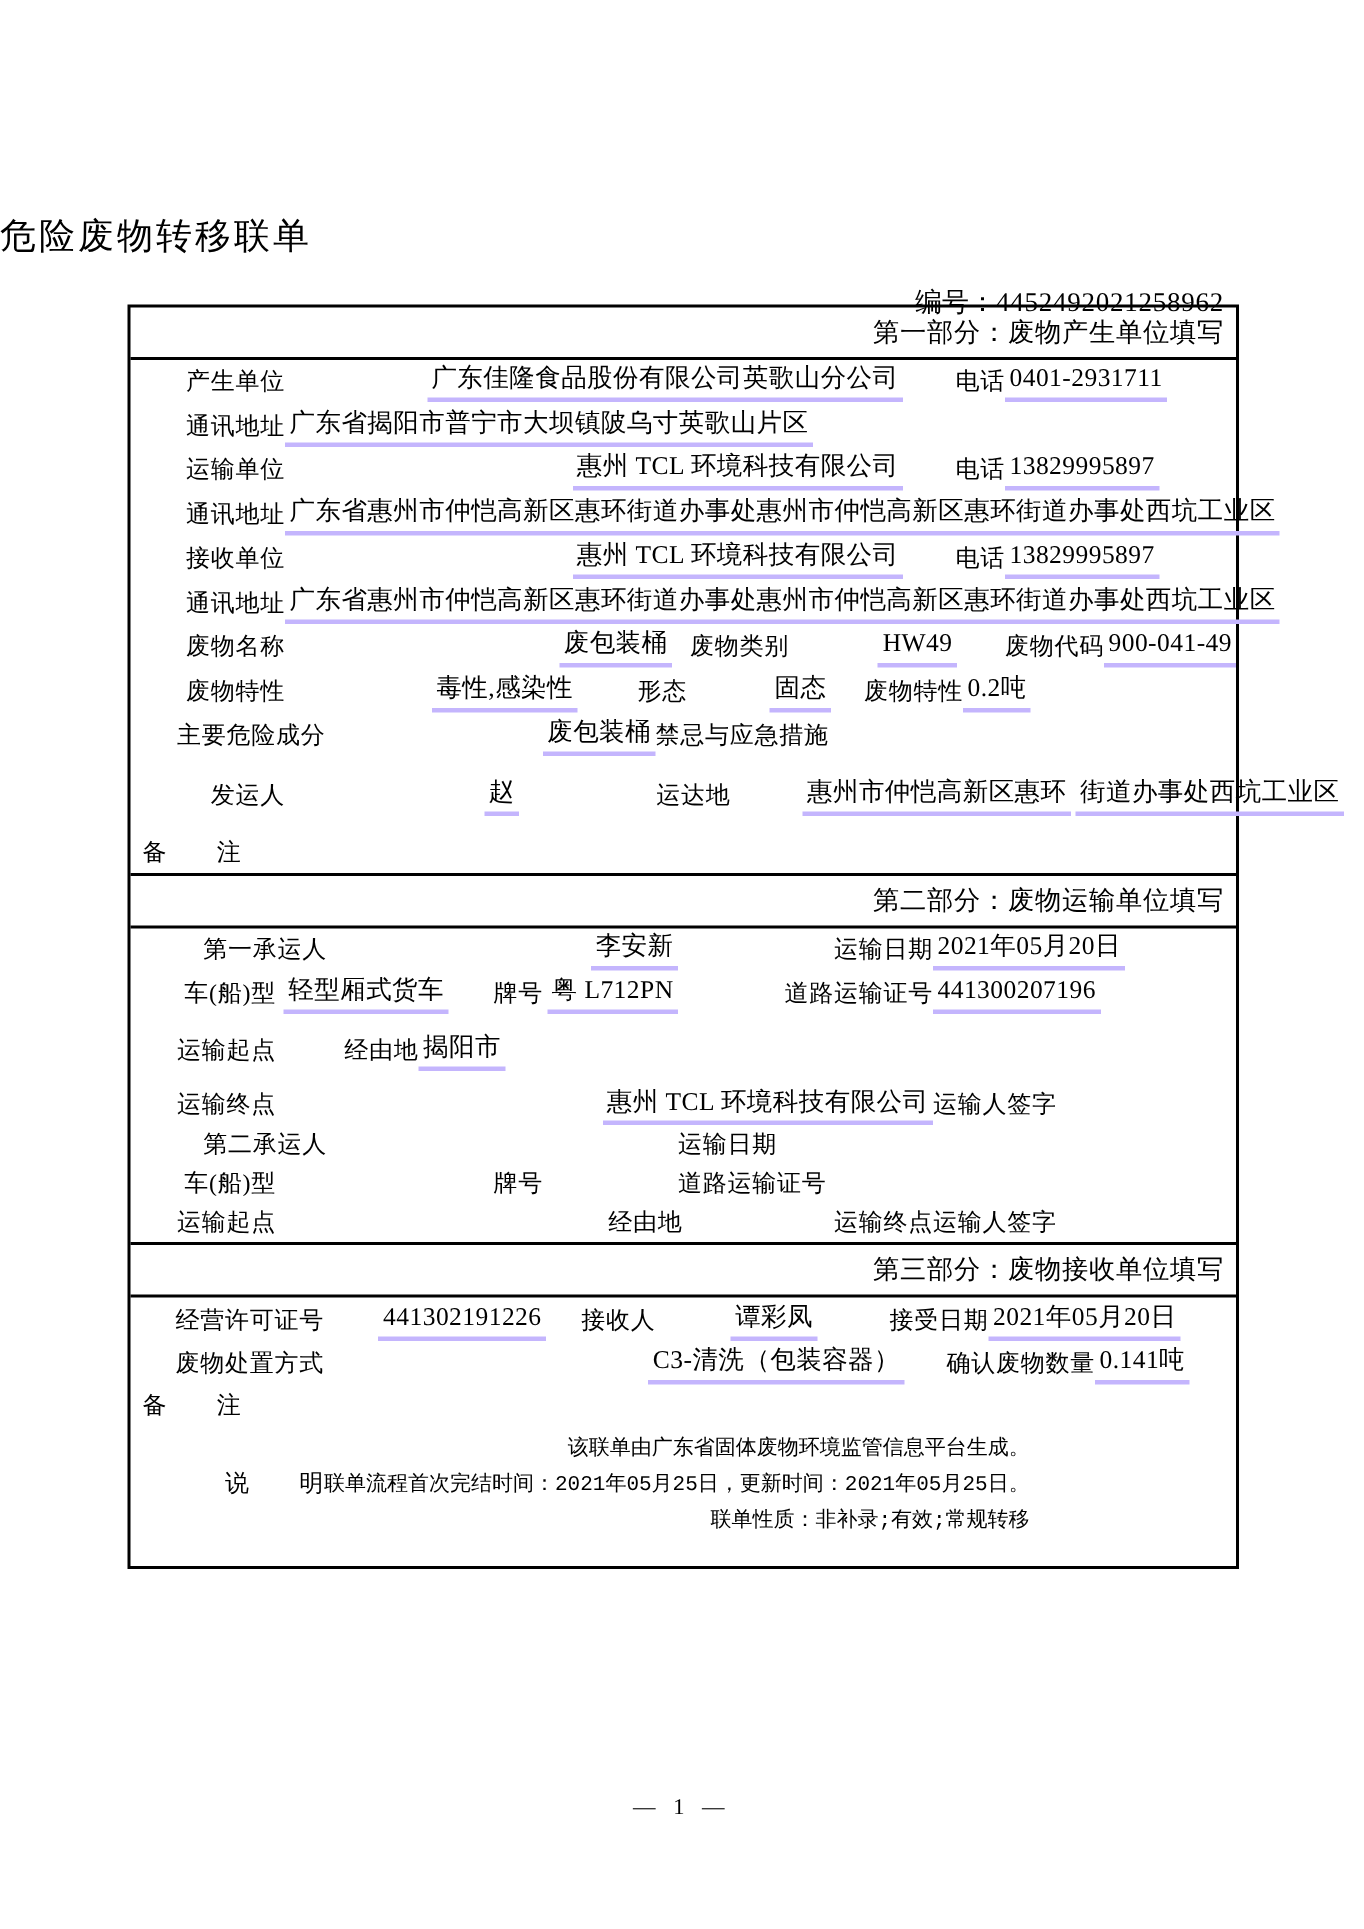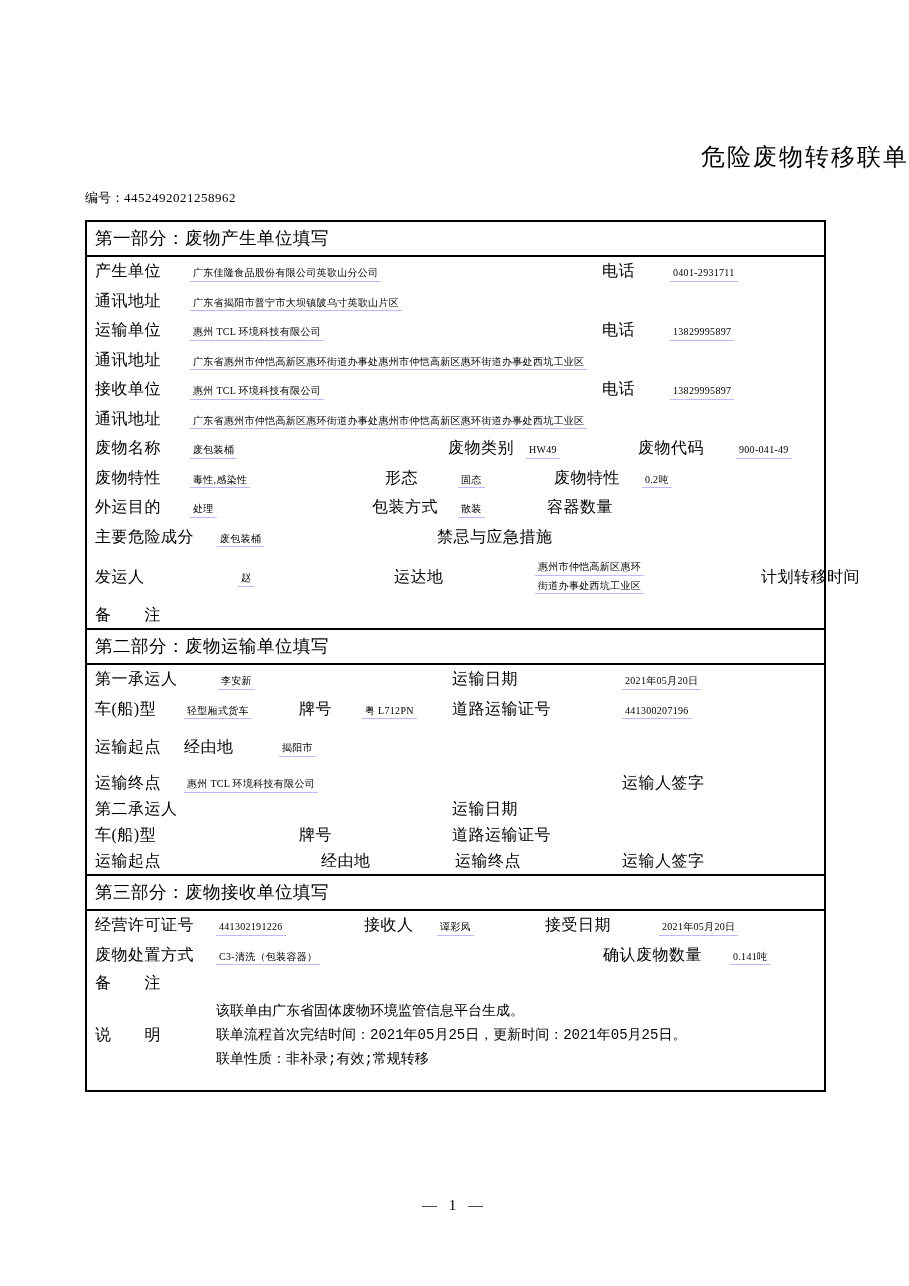--- a/index.html
+++ b/index.html
@@ -1,34 +1,34 @@
 <!DOCTYPE html>
 <html><head>
 <meta charset="utf-8">
 <style>
   html,body{margin:0;padding:0;background:#fff;}
   .page{position:relative;width:909px;height:1286px;background:#ffffff;overflow:hidden;
         font-family:"Liberation Serif","DejaVu Serif",serif;color:#000;}
-  .title{position:absolute;top:141px;left:0;width:100%;text-align:right;
+  .title{position:absolute;top:141px;left:0;width:100%;text-align:left;
          font-size:24px;letter-spacing:2px;}
-  .docno{position:absolute;top:189px;left:85px;width:731px;font-size:13px;}
+  .docno{position:absolute;top:189px;left:85px;width:731px;text-align:right;font-size:18px;}
   .docno .num{letter-spacing:0.5px;}
-  .form{position:absolute;left:85px;top:220px;width:741px;box-sizing:border-box;
-        border:2.5px solid #000;padding-bottom:16px;}
+  .form{position:absolute;left:85px;top:203px;width:741px;box-sizing:border-box;
+        border:2.5px solid #000;padding-bottom:16px;text-align:right;}
   .sec-header{font-size:17.5px;letter-spacing:0.5px;padding:4px 8px 5px;border-bottom:2px solid #000;}
   .sec-header.tb{border-top:2.5px solid #000;}
   .row{display:flex;align-items:center;min-height:29.5px;padding:0 8px;font-size:16px;}
   .row.tall{min-height:50px;gap:48px;}
   .row.rtall{min-height:46px;}
   .row.short{min-height:26px;}
   .lb{flex:0 0 auto;letter-spacing:0.5px;white-space:nowrap;}
   .cell{flex:0 0 auto;}
-  .u{font-size:10px;border-bottom:1px solid #c4b5fd;padding:0 3px 1px;display:inline-block;
+  .u{font-size:17px;border-bottom:3px solid #c4b5fd;padding:0 3px 1px;display:inline-block;
      line-height:1.35;white-space:nowrap;letter-spacing:0.3px;}
-  .stack{display:flex;flex-direction:column;align-items:flex-start;gap:3px;}
+  .stack{display:flex;flex-direction:row;align-items:flex-start;gap:3px;}
   .notes{display:flex;flex-direction:column;gap:6px;font-size:14px;padding:6px 0;font-family:Liberation Mono, monospace;}
   .pagefoot{position:absolute;top:1197px;left:0;width:100%;text-align:center;
             font-size:15px;letter-spacing:4px;}
   
   .w63{flex-basis:63px}.w68{flex-basis:68px}.w73{flex-basis:73px}.w78{flex-basis:78px}
   .w86{flex-basis:86px}.w88{flex-basis:88px}.w89{flex-basis:89px}.w90{flex-basis:90px}
   .w93{flex-basis:93px}.w95{flex-basis:95px}.w96{flex-basis:96px}.w98{flex-basis:98px}
   .w108{flex-basis:108px}.w112{flex-basis:112px}.w114{flex-basis:114px}.w115{flex-basis:115px}
   .w118{flex-basis:118px}.w121{flex-basis:121px}.w122{flex-basis:122px}.w123{flex-basis:123px}
   .w127{flex-basis:127px}.w134{flex-basis:134px}.w137{flex-basis:137px}.w148{flex-basis:148px}
@@ -98,27 +98,20 @@
 
     <div class="row">
       <span class="lb w95">废物特性</span>
       <span class="cell w195"><span class="u">毒性,感染性</span></span>
       <span class="lb w73">形态</span>
       <span class="cell w96"><span class="u">固态</span></span>
       <span class="lb w88">废物特性</span>
       <span class="cell"><span class="u">0.2吨</span></span>
     </div>
 
-    <div class="row">
-      <span class="lb w95">外运目的</span>
-      <span class="cell w182"><span class="u">处理</span></span>
-      <span class="lb w86">包装方式</span>
-      <span class="cell w89"><span class="u">散装</span></span>
-      <span class="lb">容器数量</span>
-    </div>
 
     <div class="row">
       <span class="lb w122">主要危险成分</span>
       <span class="cell w220"><span class="u">废包装桶</span></span>
       <span class="lb">禁忌与应急措施</span>
     </div>
 
     <div class="row tall">
       <span class="lb w95">发运人</span>
       <span class="cell w108"><span class="u">赵</span></span>

